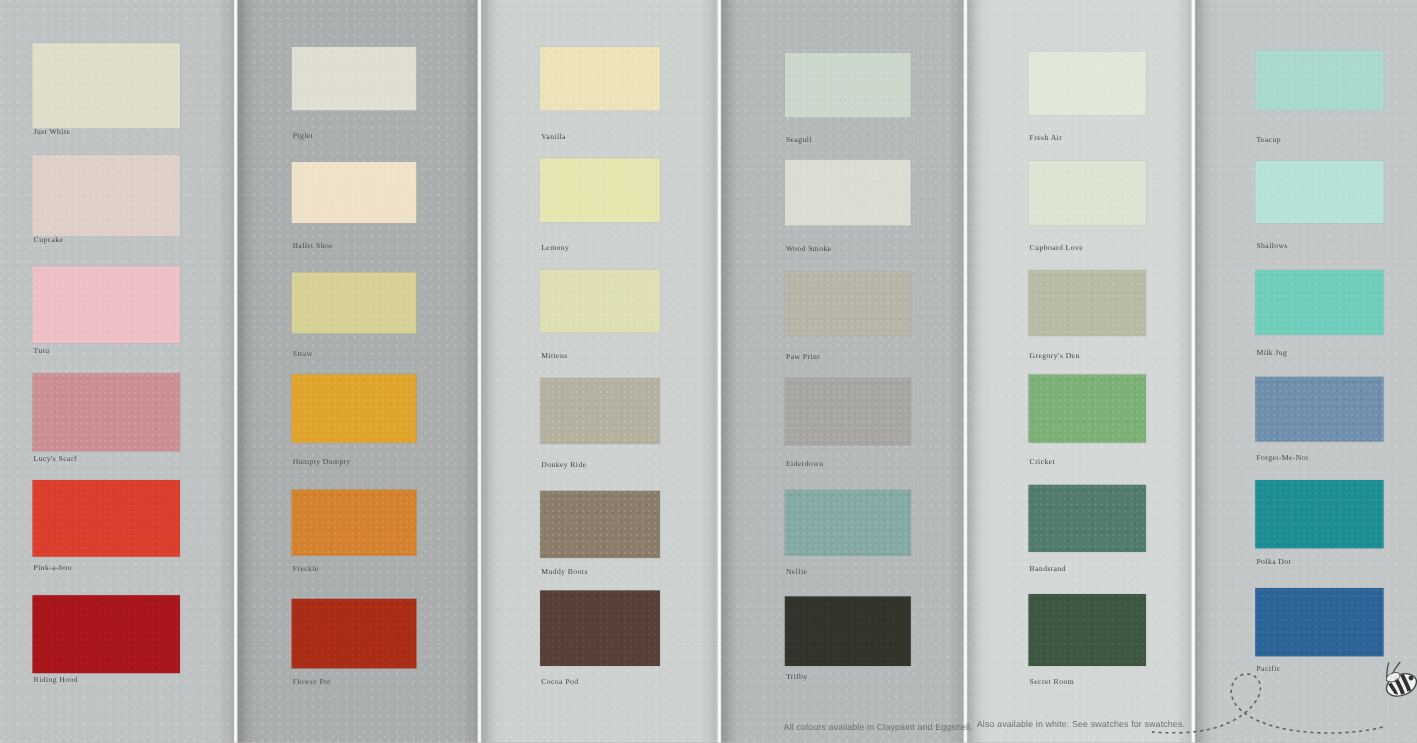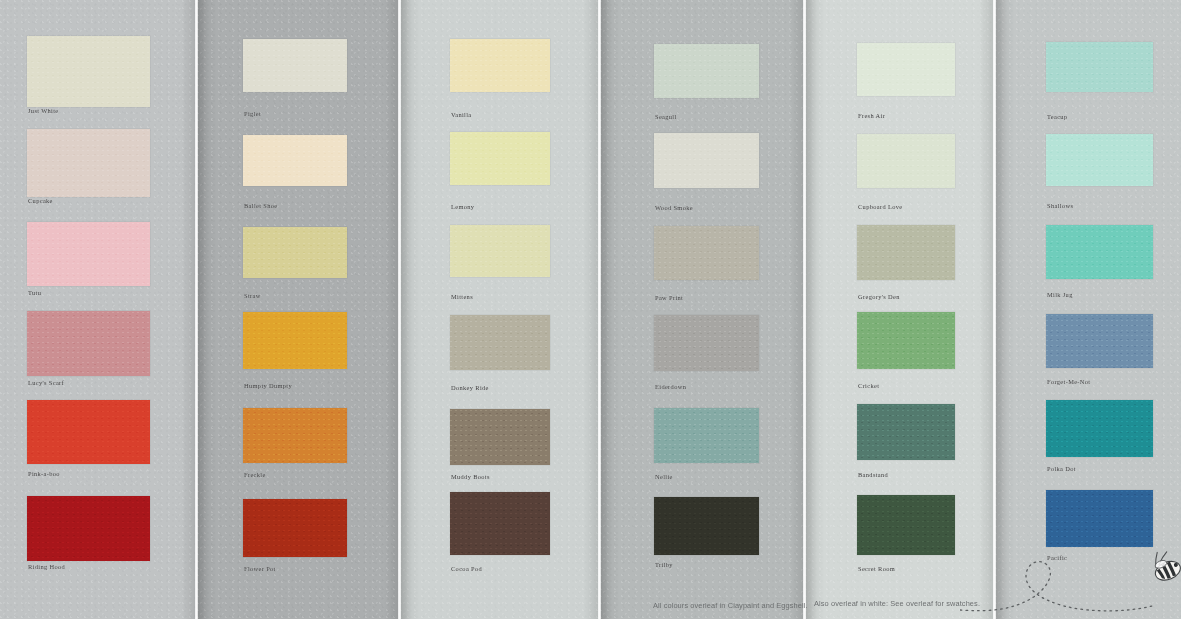--- a/index.html
+++ b/index.html
@@ -424,22 +424,22 @@
         <div class="swatch-group" style="top: 490px; left: 0px; width: 107px; height: 57px;">
           <div class="swatch" style="background: rgb(46, 99, 151);">
             <div class="tex"></div>
           </div>
         </div>
         <div class="swatch-label" style="top: 555px;">Pacific</div>
       </div>
     </div>
 
   <div id="footnotes">
-      <div class="footnote" style="left: 653px; top: 601px;">All colours overleaf in Claypaint and Eggshell.</div>
-      <div class="footnote" style="left: 814px; top: 599px;">Also overleaf in white: See overleaf for swatches.</div>
+      <div class="footnote" style="left: 653px; top: 601px;">All colours available in Claypaint and Eggshell.</div>
+      <div class="footnote" style="left: 814px; top: 599px;">Also available in white: See swatches for swatches.</div>
     </div>
 
   <div class="bee-wrap">
     <svg width="221" height="71" viewBox="0 0 221 71">
       <path d="M0 62 C 30 64, 52 62, 72 50 C 88 40, 96 24, 86 16
                C 78 10, 66 16, 66 28 C 66 42, 82 52, 104 58
                C 132 65, 168 64, 192 58" fill="none" stroke="#5d6062" stroke-width="1.3" stroke-linecap="round" stroke-dasharray="1.6 4.2"></path>
       <g transform="translate(193,18) rotate(-22)">
         <path d="M2 2 Q 5 -6, 9 -11" fill="none" stroke="#4b4e50" stroke-width="1.1" stroke-linecap="round"></path>
         <path d="M6 1 Q 12 -5, 18 -8" fill="none" stroke="#4b4e50" stroke-width="1.1" stroke-linecap="round"></path>

